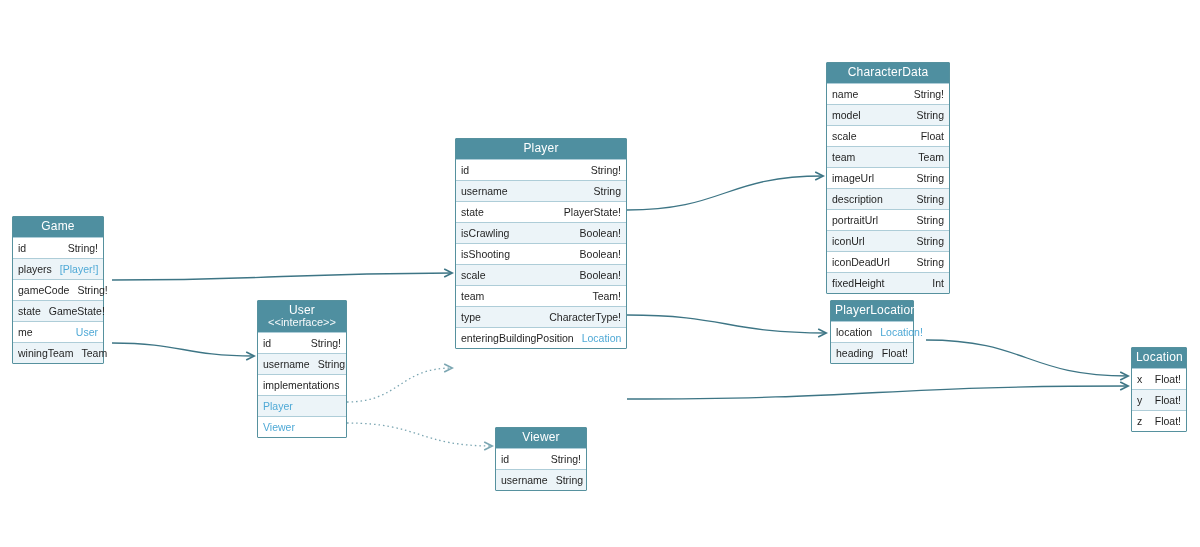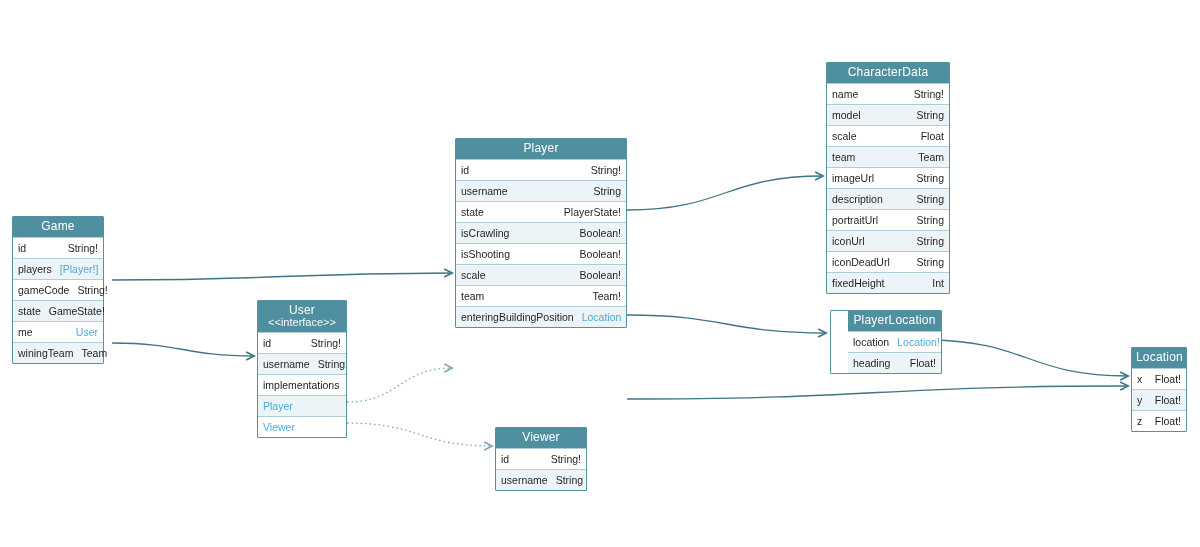--- a/index.html
+++ b/index.html
@@ -169,20 +169,24 @@
         </div>
         <div class="er-row">
           <span class="f-name">scale</span>
           <span class="f-type">Boolean!</span>
         </div>
         <div class="er-row">
           <span class="f-name">team</span>
           <span class="f-type">Team!</span>
         </div>
         <div class="er-row">
+          <span class="f-name">type</span>
+          <span class="f-type">CharacterType!</span>
+        </div>
+        <div class="er-row">
           <span class="f-name">enteringBuildingPosition</span>
           <span class="f-type link">Location</span>
         </div>
       </div>
       <div class="er-table" style="left: 826px; top: 62px; width: 124px;">
         <div class="er-head">
           <div class="er-title">CharacterData</div>
         </div>
         <div class="er-row">
           <span class="f-name">name</span>
@@ -218,21 +222,21 @@
         </div>
         <div class="er-row">
           <span class="f-name">iconDeadUrl</span>
           <span class="f-type">String</span>
         </div>
         <div class="er-row">
           <span class="f-name">fixedHeight</span>
           <span class="f-type">Int</span>
         </div>
       </div>
-      <div class="er-table" style="left: 830px; top: 310px; width: 112px; padding-left: 17px;">
+      <div class="er-table" style="left: 830px; top: 300px; width: 84px;">
         <div class="er-head">
           <div class="er-title">PlayerLocation</div>
         </div>
         <div class="er-row">
           <span class="f-name">location</span>
           <span class="f-type link">Location!</span>
         </div>
         <div class="er-row">
           <span class="f-name">heading</span>
           <span class="f-type">Float!</span>

